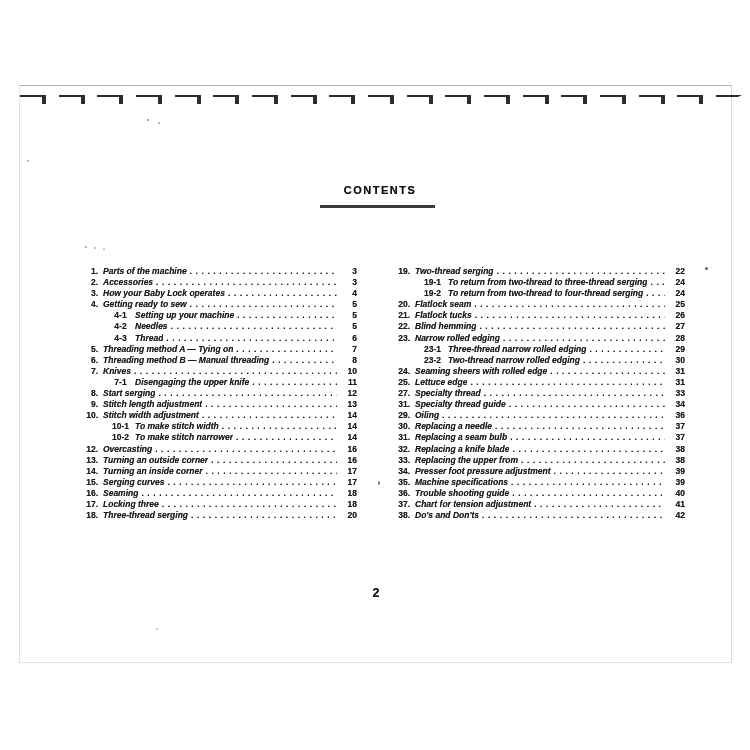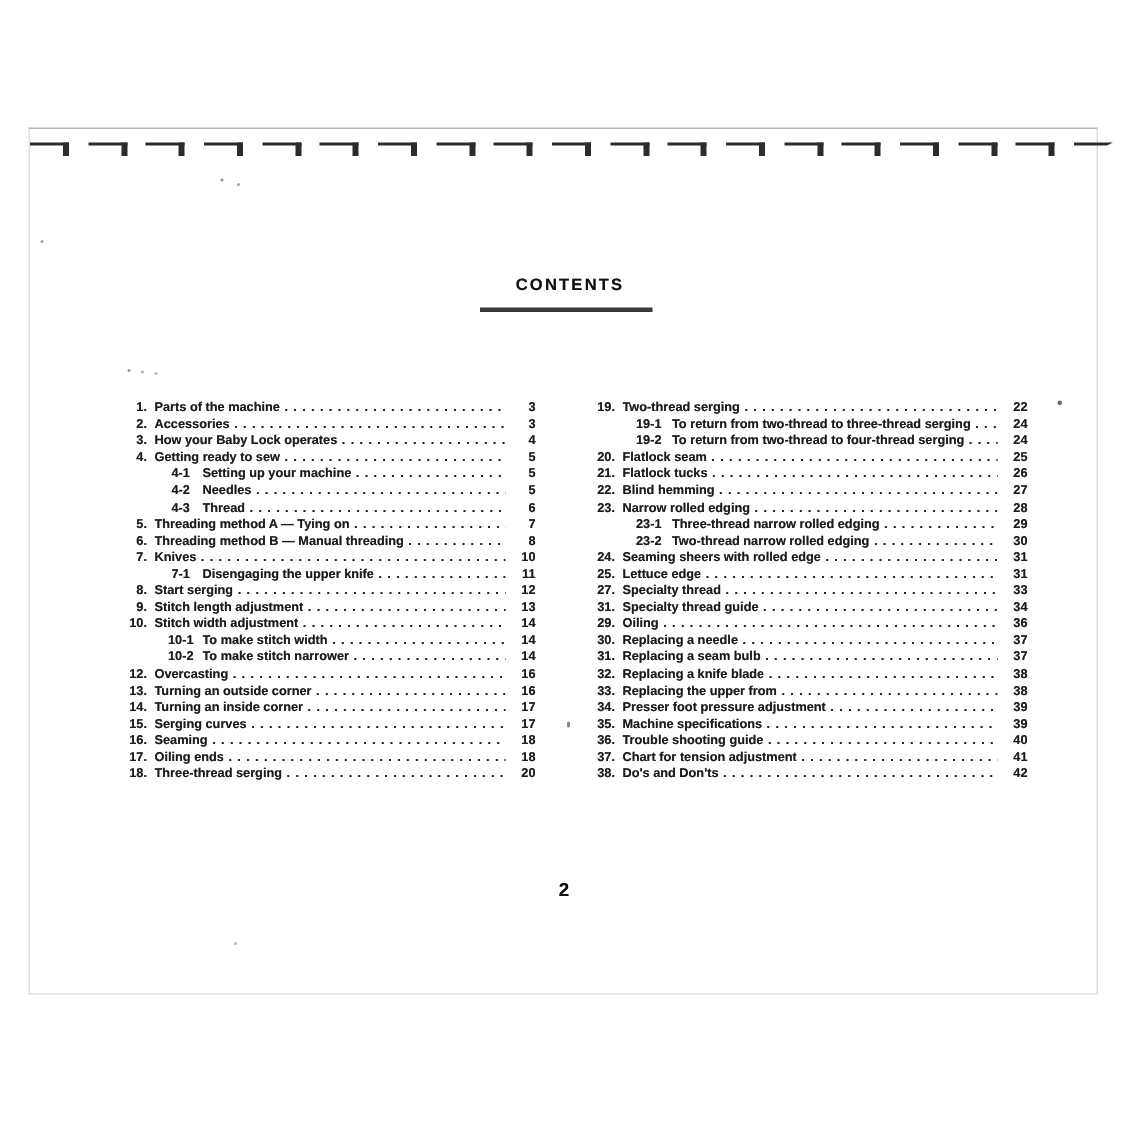--- a/index.html
+++ b/index.html
@@ -22,21 +22,21 @@
   
   .col{position:absolute;top:266px;font-size:8.5px;line-height:11.1px;color:#1c1c1c;
        text-shadow:0 0 .4px rgba(40,40,40,.7);}
   .col.left{left:80px;width:277px;}
   .col.right{left:390px;width:295px;}
   .row{display:flex;align-items:baseline;height:11.1px;white-space:nowrap;}
   .num{flex:none;width:18px;text-align:right;margin-right:5px;}
   .row.sub .num{width:25px;text-align:center;margin-left:28px;margin-right:2px;}
   .col.right .num{width:20px;}
   .col.right .row.sub .num{width:27px;margin-left:29px;}
-  .t{flex:0 1 auto;overflow:hidden;}
+  .t{flex:0 1 auto;overflow:hidden;font-style:italic;}
   .leader{flex:1 1 0;min-width:6px;overflow:hidden;margin:0 3px;letter-spacing:.6px;}
   .leader::after{content:". . . . . . . . . . . . . . . . . . . . . . . . . . . . . . . . . . . . . . . . . . . . . . . . . . . . . . . . . . . . . . . . . . . . . . . .";}
   .pg{flex:none;width:17px;text-align:right;}
   
   .pagenum{position:absolute;left:346px;top:586px;width:60px;text-align:center;
            font-size:12.5px;color:#111;text-shadow:0 0 .4px rgba(30,30,30,.7);}
   
   .speck{position:absolute;border-radius:50%;}
   .s1{left:85px;top:246px;width:2px;height:2px;background:#999;}
   .s2{left:94px;top:247px;width:2px;height:2px;background:#ababab;}
@@ -200,21 +200,21 @@
         <span class="pg">17</span>
       </div>
       <div class="row">
         <span class="num">16.</span>
         <span class="t">Seaming</span>
         <span class="leader"></span>
         <span class="pg">18</span>
       </div>
       <div class="row">
         <span class="num">17.</span>
-        <span class="t">Oiling ends</span>
+        <span class="t">Locking three</span>
         <span class="leader"></span>
         <span class="pg">18</span>
       </div>
       <div class="row">
         <span class="num">18.</span>
         <span class="t">Three-thread serging</span>
         <span class="leader"></span>
         <span class="pg">20</span>
       </div>
     </div>

